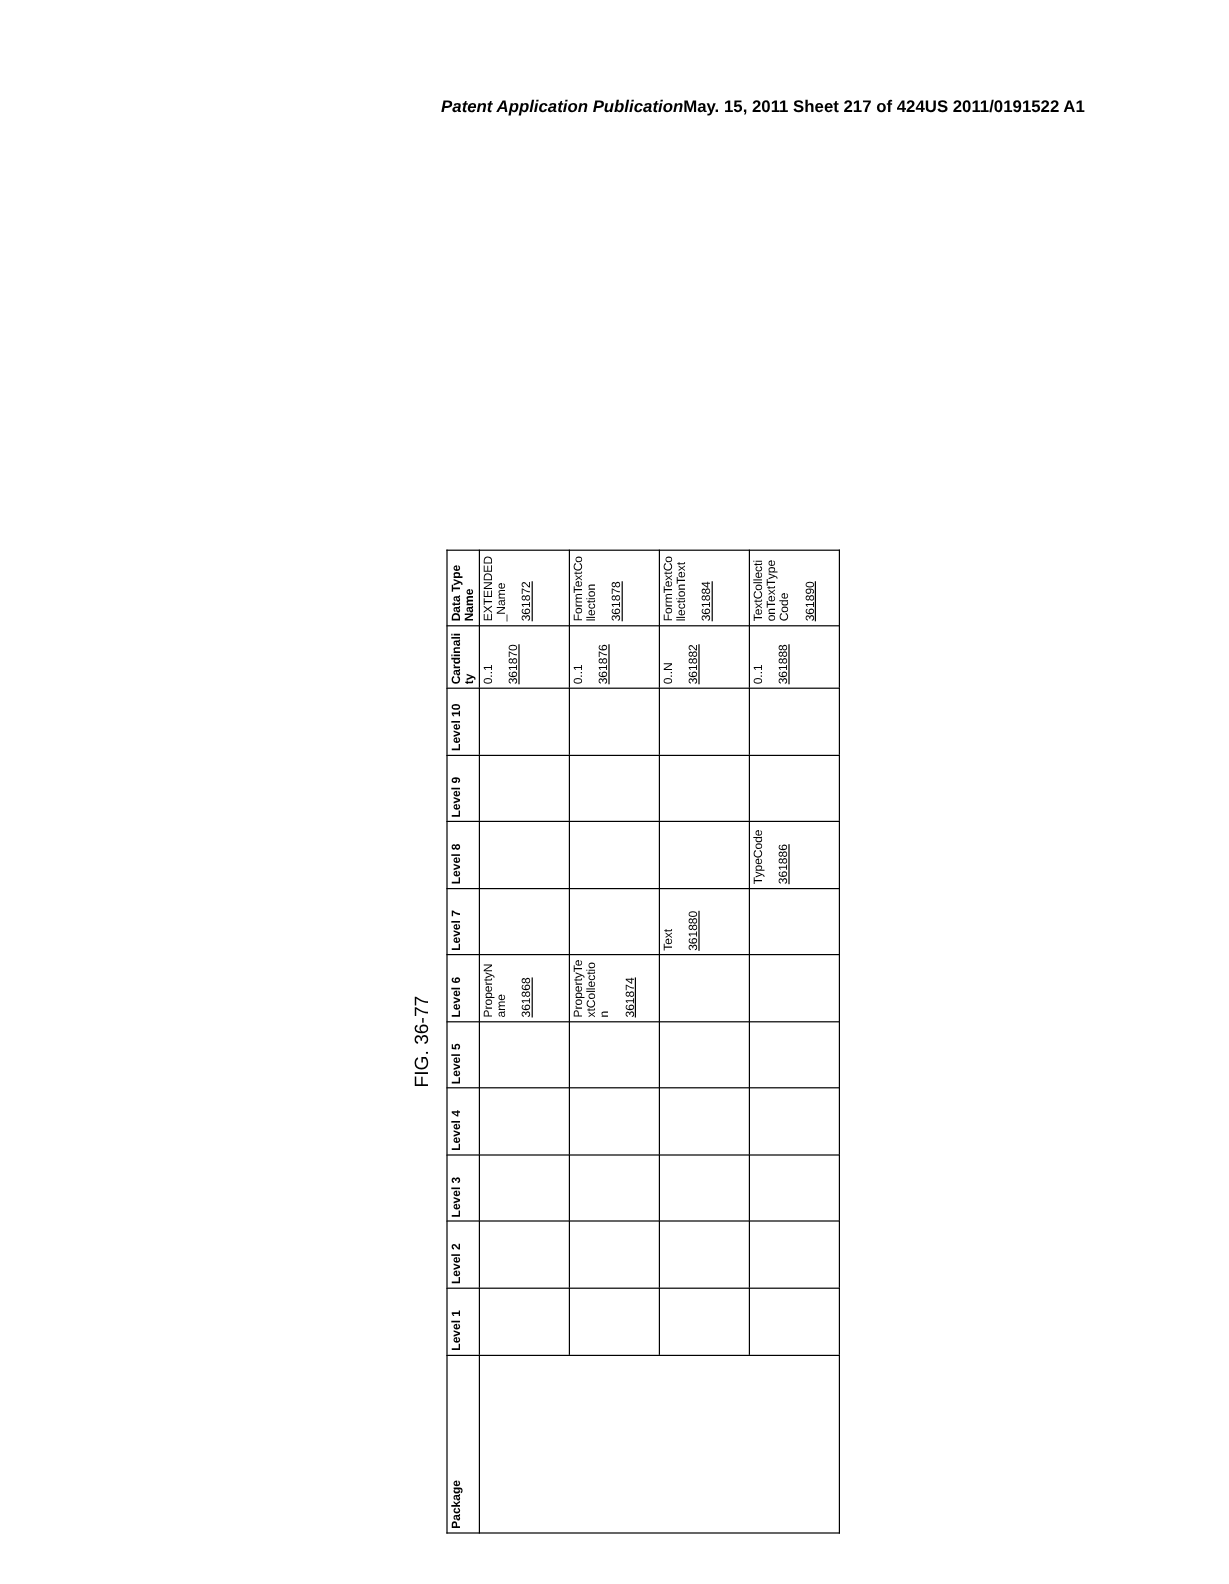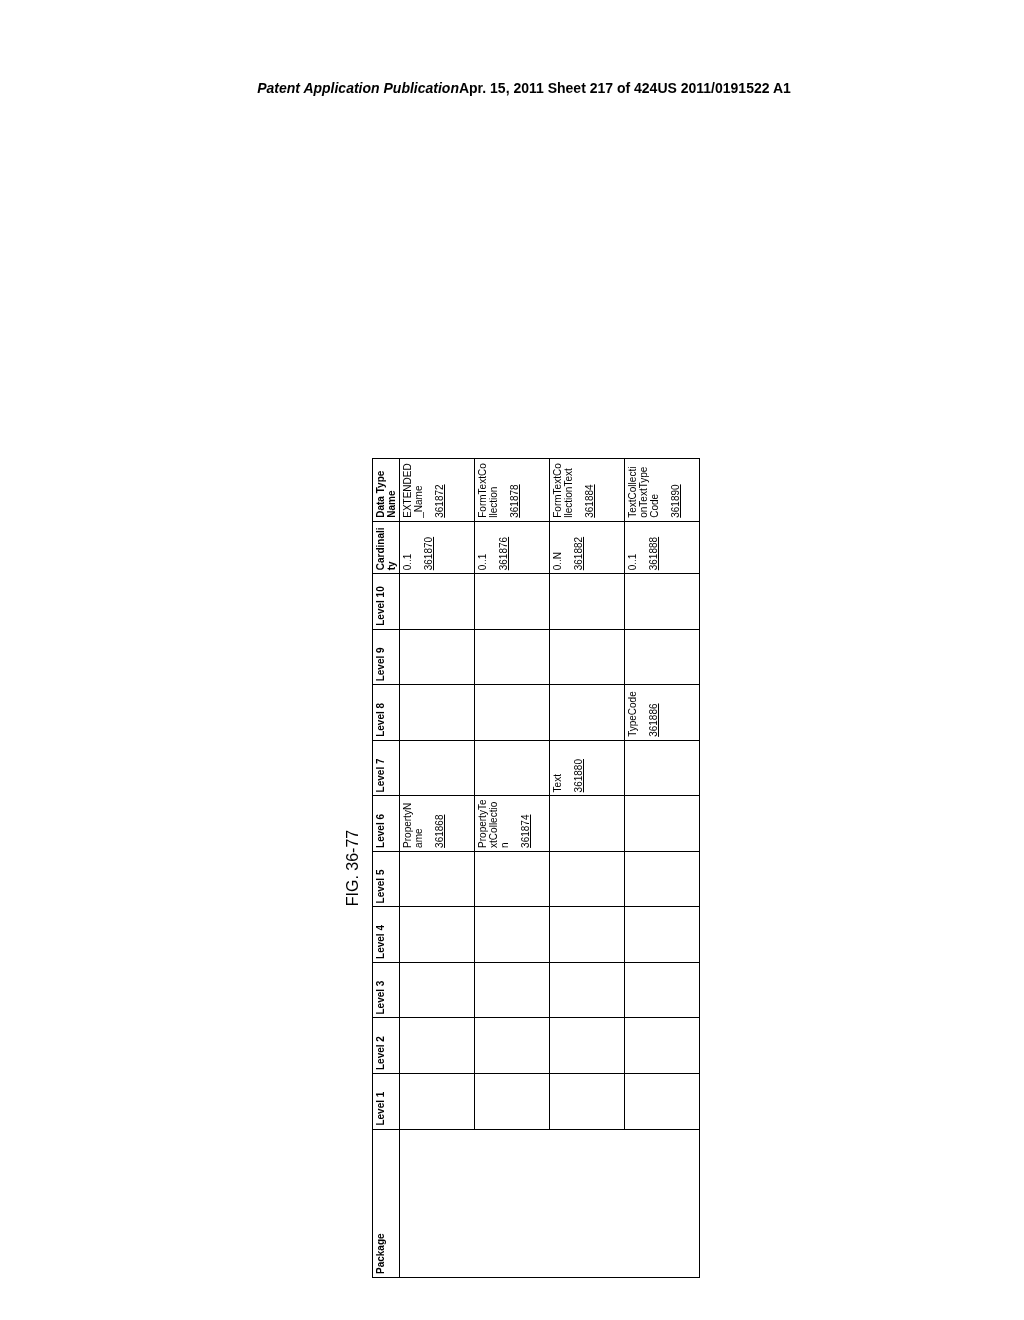--- a/index.html
+++ b/index.html
@@ -6,21 +6,21 @@
       margin: 0;
       padding: 0;
       font-family: Arial, sans-serif;
       background: white;
       width: 1024px;
       height: 1320px;
       position: relative;
     }
     .header {
       display: flex;
-      justify-content: center;
+      justify-content: flex-end;
       padding: 80px 120px 10px 120px;
       font-size: 14px;
       font-weight: bold;
       margin-left: 24px;
     }
     .header-left {
       font-style: italic;
     }
     .figure-label {
       text-align: center;
@@ -68,21 +68,21 @@
     }
     .cell-text {
       display: block;
     }
   </style>
 </head>
 <body>
 
 <div class="header">
   <span class="header-left">Patent Application Publication</span>
-  <span>Apr. 15, 2011  Sheet 217 of 424</span>
+  <span>May. 15, 2011  Sheet 217 of 424</span>
   <span>US 2011/0191522 A1</span>
 </div>
 
 <div style="position:absolute; left:50%; top:680px; transform:translateX(-50%) rotate(-90deg); transform-origin:center;">
 
 <div class="figure-label">FIG. 36-77</div>
 
 <table style="width:820px;">
   <thead>
     <tr>

